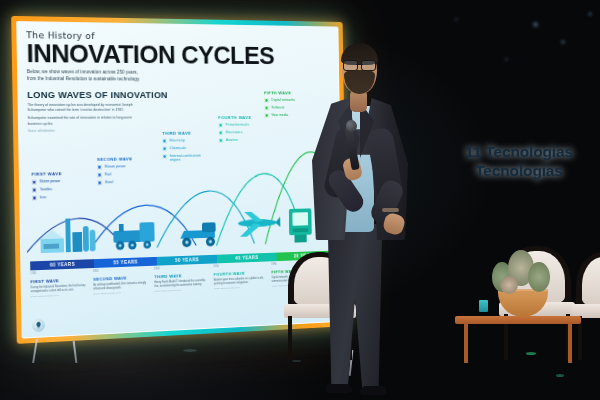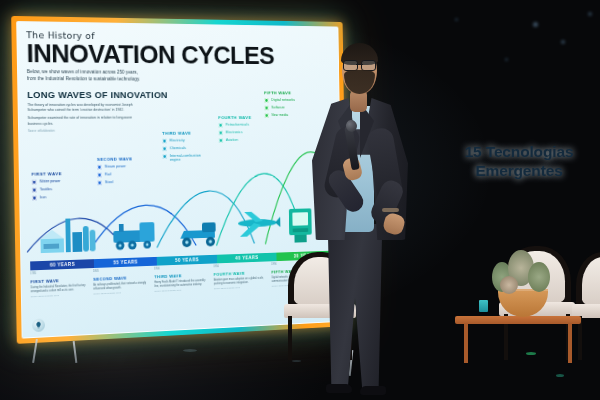--- a/index.html
+++ b/index.html
@@ -330,22 +330,22 @@
 
       </div>
     </div>
   </div>
 
   <div class="leg" style="left:34px;top:339px;height:24px;transform:rotate(9deg);"></div>
   <div class="leg" style="left:74px;top:341px;height:22px;transform:rotate(-7deg);"></div>
   <div class="leg" style="left:350px;top:350px;height:26px;transform:rotate(6deg);"></div>
 
   <div id="overlay-text">
-    <div>15 Tecnologias</div>
-    <div>Emergentes</div>
+    <div>11 Tecnologias</div>
+    <div>Tecnologias</div>
   </div>
 
   <div class="chair" style="left:282px;top:252px;width:76px;height:110px;">
     <div class="cback" style="left:6px;top:0;width:64px;height:58px;"></div>
     <div class="cbackin" style="left:12px;top:5px;width:52px;height:48px;"></div>
     <div class="seat" style="left:2px;top:52px;width:72px;height:14px;"></div>
     <div class="cleg" style="left:6px;top:64px;width:4px;height:44px;"></div>
     <div class="cleg" style="left:66px;top:64px;width:4px;height:44px;"></div>
   </div>
 

